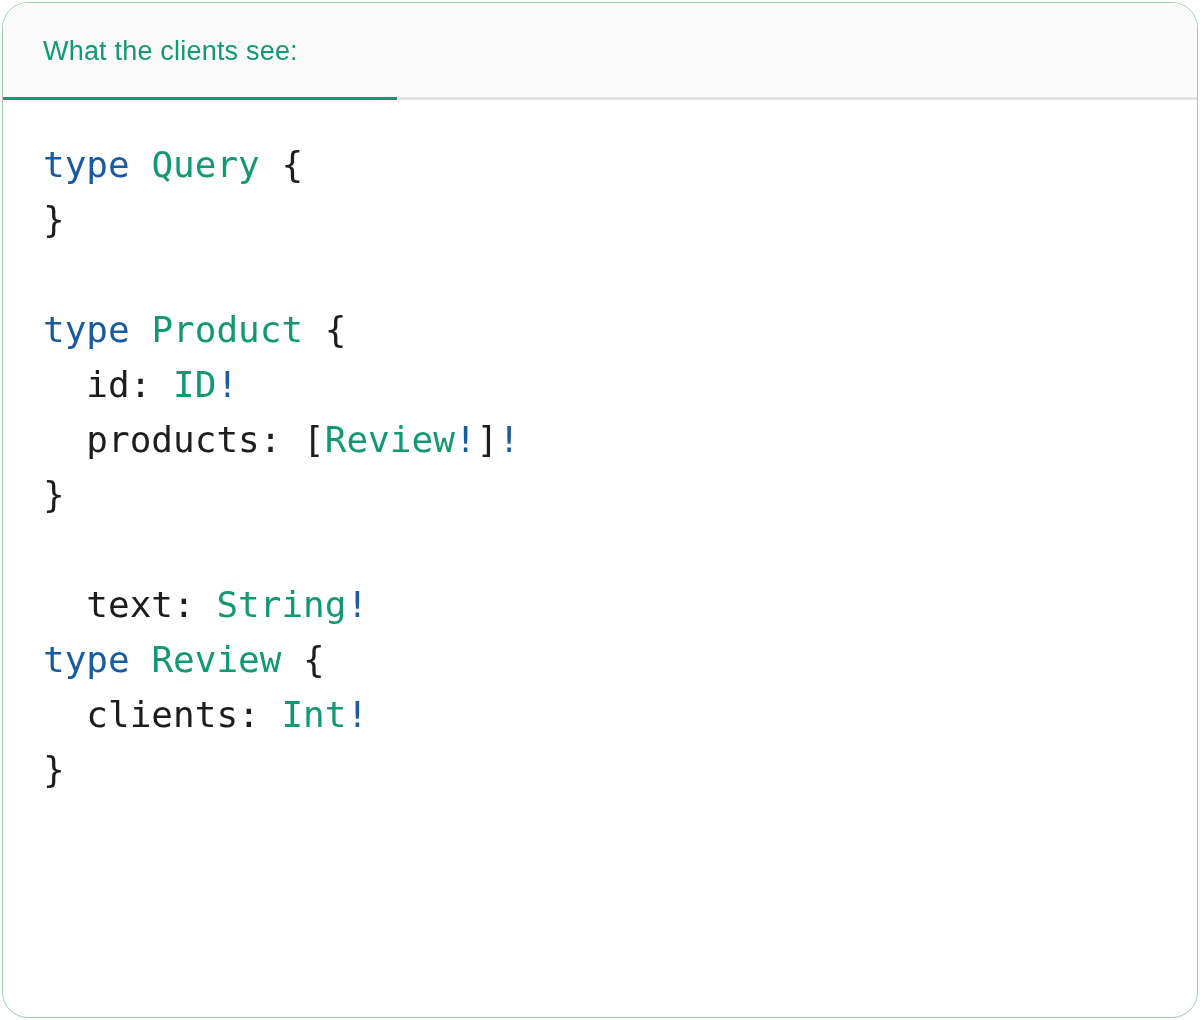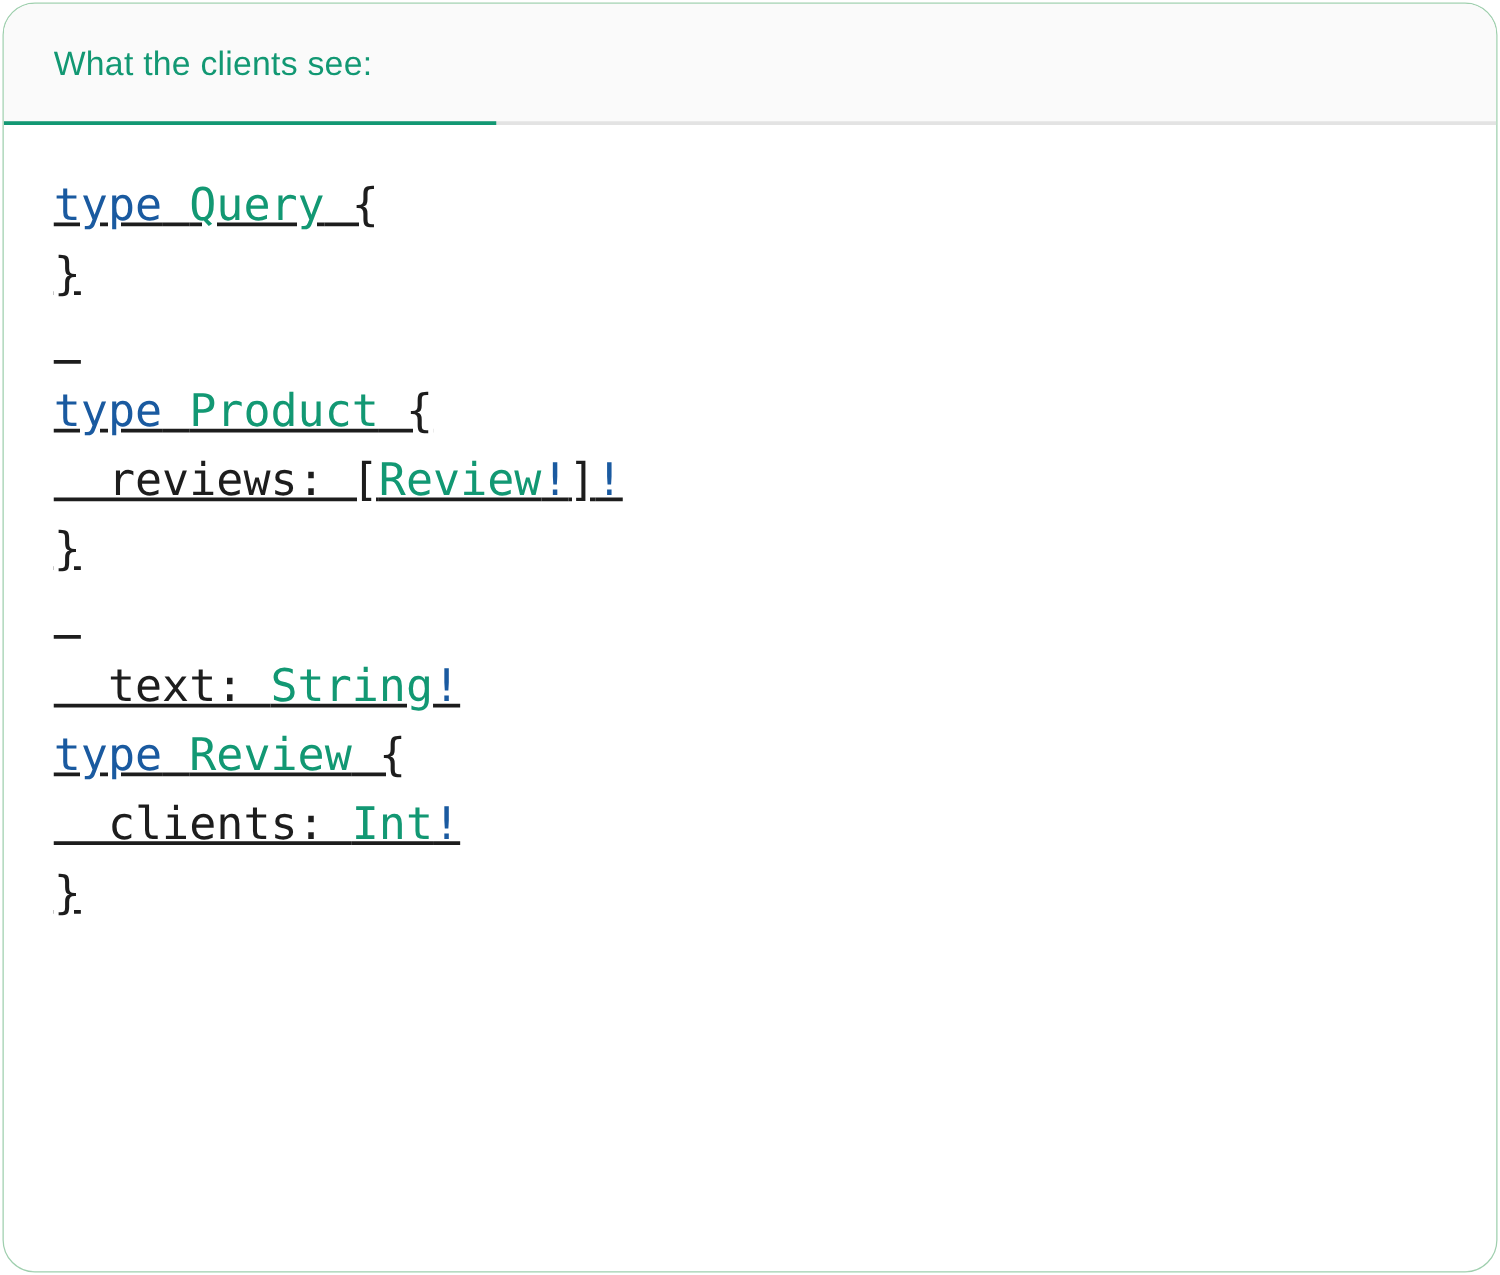--- a/index.html
+++ b/index.html
@@ -58,21 +58,20 @@
   .code {
     padding: 37px 30px 0 40px;
     font-family: "DejaVu Sans Mono", "Liberation Mono", monospace;
     font-size: 36px;
     color: var(--code-text, #1d1d1d);
   }
   .code-line {
     white-space: pre;
     height: 55px;
     line-height: 55px;
-    text-decoration: underline;
   }
   .tok-keyword { color: var(--keyword, #1a5aa0); }
   .tok-type    { color: var(--type, #129873); }
   .tok-text    { color: var(--code-text, #1d1d1d); }
 </style>
 </head>
 <body>
 
 <div class="card">
   <div class="card-header">
@@ -80,21 +79,22 @@
       <span class="tab-label">What the clients see:</span>
     </div>
     <div class="header-divider"></div>
     <div class="tab-underline"></div>
   </div>
   <div class="code" id="code-block">
       <div class="code-line"><span class="tok-keyword">type</span><span class="tok-text"> </span><span class="tok-type">Query</span><span class="tok-text"> {</span></div>
       <div class="code-line"><span class="tok-text">}</span></div>
       <div class="code-line"> </div>
       <div class="code-line"><span class="tok-keyword">type</span><span class="tok-text"> </span><span class="tok-type">Product</span><span class="tok-text"> {</span></div>
-      <div class="code-line"><span class="tok-text">  reviews: [</span><span class="tok-type">Review</span><span class="tok-keyword">!</span><span class="tok-text">]</span><span class="tok-keyword">!</span></div>
+      <div class="code-line"><span class="tok-text">  id: </span><span class="tok-type">ID</span><span class="tok-keyword">!</span></div>
+      <div class="code-line"><span class="tok-text">  products: [</span><span class="tok-type">Review</span><span class="tok-keyword">!</span><span class="tok-text">]</span><span class="tok-keyword">!</span></div>
       <div class="code-line"><span class="tok-text">}</span></div>
       <div class="code-line"> </div>
       <div class="code-line"><span class="tok-text">  text: </span><span class="tok-type">String</span><span class="tok-keyword">!</span></div>
       <div class="code-line"><span class="tok-keyword">type</span><span class="tok-text"> </span><span class="tok-type">Review</span><span class="tok-text"> {</span></div>
       <div class="code-line"><span class="tok-text">  clients: </span><span class="tok-type">Int</span><span class="tok-keyword">!</span></div>
       <div class="code-line"><span class="tok-text">}</span></div>
     </div>
 </div>
 
 </body></html>

